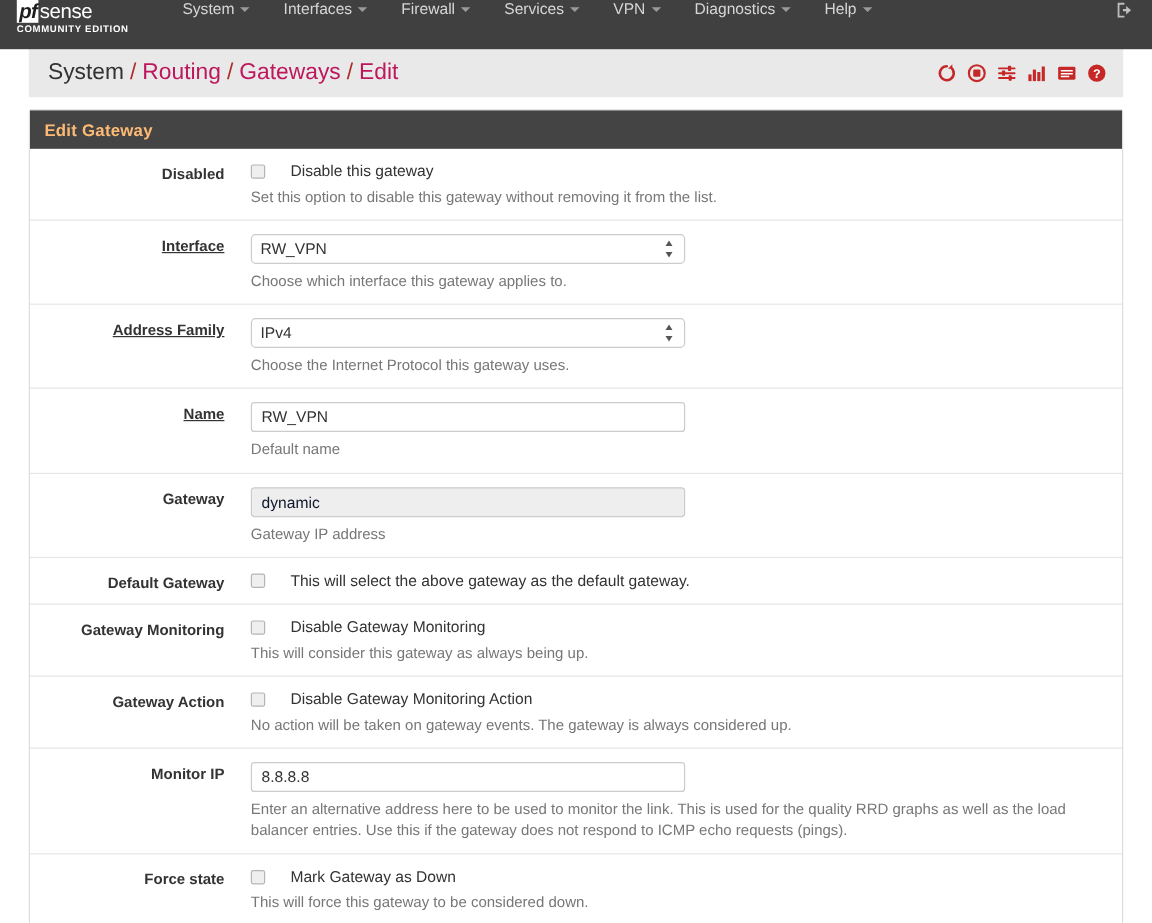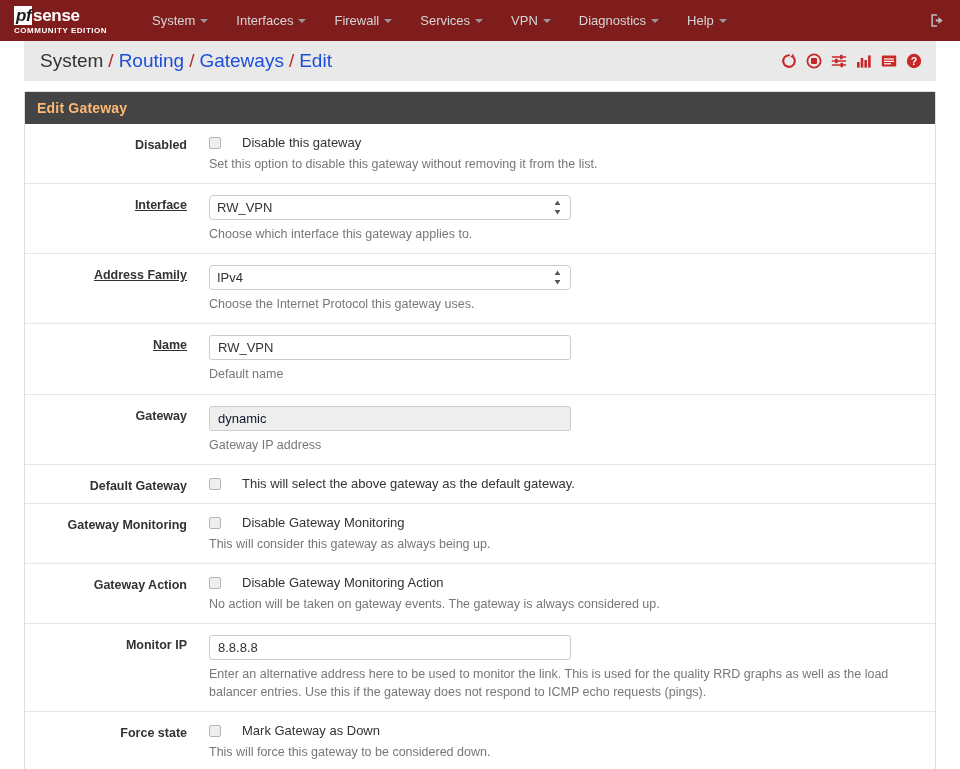--- a/index.html
+++ b/index.html
@@ -9,23 +9,23 @@
     background: #ffffff;
     font-family: "Liberation Sans", sans-serif;
     font-size: 13px;
     color: #333;
     overflow: hidden;
   }
 
   
   .navbar {
     height: 41px;
-    background: #7f1d1d;
-    display: flex;
-    align-items: center;
+    background: #404040;
+    display: flex;
+    align-items: flex-start;
     position: relative;
   }
   .brand {
     display: flex;
     flex-direction: column;
     justify-content: center;
     padding-left: 14px;
     width: 126px;
     user-select: none;
   }
@@ -35,21 +35,21 @@
     color: #1e1e1e;
     font-weight: bold;
     font-size: 17px;
     line-height: 17px;
     padding: 1px 1px 1px 2px;
     font-style: italic;
     letter-spacing: -0.5px;
   }
   .brand-sense {
     color: #ffffff;
-    font-weight: bold;
+    font-weight: normal;
     font-size: 17px;
     line-height: 17px;
     letter-spacing: -0.3px;
     padding-left: 1px;
   }
   .brand-sub {
     color: #ffffff;
     font-size: 8px;
     font-weight: bold;
     letter-spacing: 0.55px;
@@ -93,21 +93,21 @@
     display: flex;
     align-items: center;
     padding: 0 14px 0 16px;
   }
   .crumb {
     font-size: 19px;
     color: #333;
     white-space: nowrap;
   }
   .crumb a {
-    color: #1d4ed8;
+    color: #be185d;
     text-decoration: none;
     cursor: pointer;
   }
   .crumb-sep { color: #b02b2b; margin: 0 5px; }
   .crumb-icons {
     margin-left: auto;
     display: flex;
     align-items: center;
     gap: 9px;
   }

